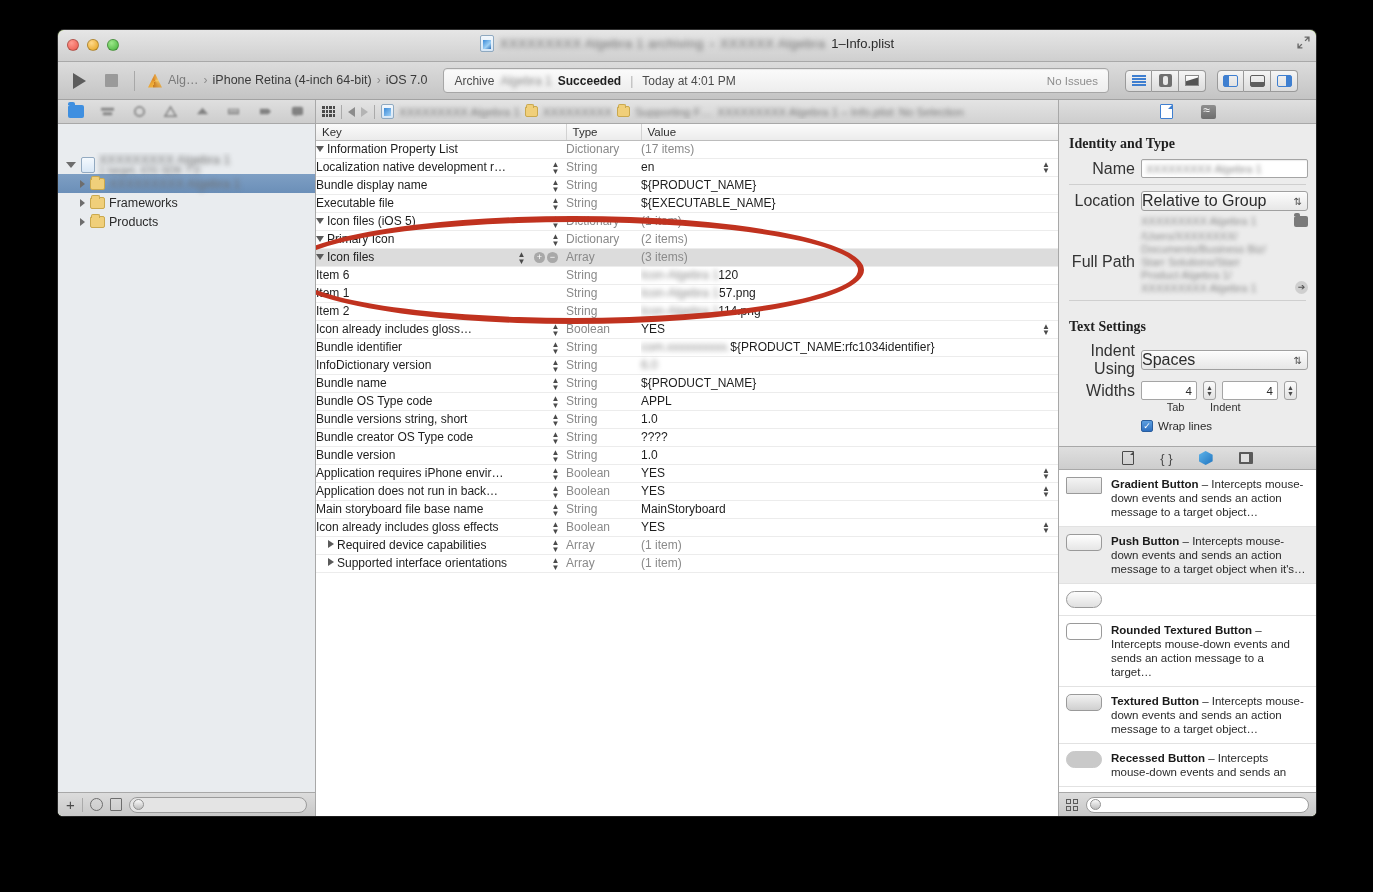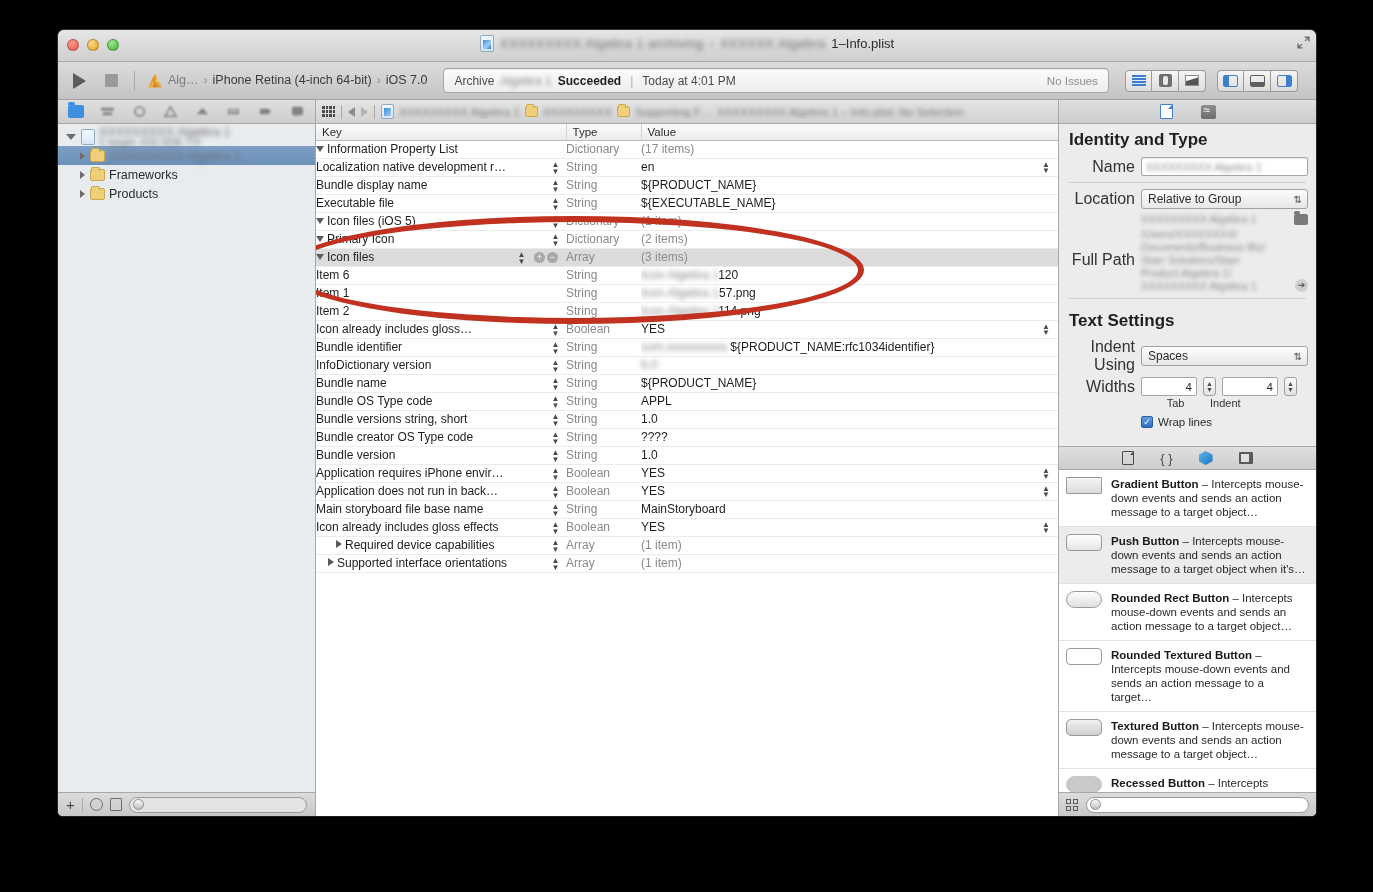--- a/index.html
+++ b/index.html
@@ -113,21 +113,21 @@
   .pane-bot { border-color:#5e5e5e; }
   .pane-bot::after { content:''; position:absolute; left:0; right:0; bottom:0; height:4px; background:#5e5e5e; }
   .pane-right::after { content:''; position:absolute; right:0; top:0; bottom:0; width:5px; background:#3f7fd0; }
 
   
   .body-row { flex: 1; display: flex; min-height: 0; background:#fff; }
 
   
   .navigator {
     width: 258px; flex: none; display:flex; flex-direction:column;
-    background: #e9ecef; border-right: 1px solid #a8a8a8;
+    background: #e9ecef; border-right: 1px solid #a8a8a8; gap: 28px;
   }
   .nav-tabs {
     height: 24px; flex:none; display:flex; align-items:center; gap:0;
     background: linear-gradient(#dfdfdf,#cdcdcd); border-bottom:1px solid #a8a8a8;
     padding: 0 2px;
   }
   .nav-tab { flex:1; display:flex; align-items:center; justify-content:center; height:100%; }
   .ic-folder { width:16px; height:13px; background:#3f8fe0; border-radius:2px 2px 2px 2px; position:relative; }
   .ic-folder::before { content:''; position:absolute; top:-3px; left:0; width:7px; height:3px; background:#3f8fe0; border-radius:2px 2px 0 0; }
   .ic-gen { width:15px; height:13px; filter: blur(1.2px); opacity:.75; }
@@ -218,31 +218,31 @@
   .insp-tabs {
     height:24px; flex:none; display:flex; align-items:center; justify-content:center; gap:28px;
     background:linear-gradient(#dfdfdf,#cdcdcd); border-bottom:1px solid #a8a8a8;
   }
   .fileico { width:13px;height:15px;border:1.5px solid #3f7fd0;border-radius:1px;position:relative;background:#fff; }
   .fileico::after{content:'';position:absolute;right:-1px;top:-1px;border-left:5px solid transparent;border-bottom:5px solid #3f7fd0;}
   .helpico { width:15px;height:14px;background:linear-gradient(#8e8e8e,#6d6d6d);border-radius:2px;position:relative; }
   .helpico::after{content:'≈';position:absolute;left:3px;top:-2px;color:#fff;font-size:12px;}
 
   .insp-body { flex:1; overflow:hidden; font-size:11.5px; color:#2b2b2b; }
-  .sec-title { font-weight:bold; font-size:17px; padding:6px 0 4px 10px; color:#1f1f1f; }
+  .sec-title { font-weight:bold; font-size:14px; padding:12px 0 4px 10px; color:#1f1f1f;font-family:Liberation Serif, serif; }
   .frow { display:flex; align-items:center; margin:3px 8px 3px 0; gap:6px; }
   .flabel { width:76px; text-align:right; color:#333; flex:none; font-size:16px; }
   .finput {
     flex:1; height:19px; background:#fff; border:1px solid #a5a5a5; border-radius:2px;
     display:flex; align-items:center; padding-left:4px; font-size:11.5px;
     box-shadow: inset 0 1px 1px rgba(0,0,0,.08);
   }
   .fselect {
     flex:1; height:20px; background:linear-gradient(#fcfcfc,#e7e7e7); border:1px solid #a0a0a0;
-    border-radius:3px; display:flex; align-items:center; padding-left:6px; font-size:12px;
+    border-radius:3px; display:flex; align-items:center; font-size:16px;
     position:relative; box-shadow:0 1px 0 rgba(255,255,255,.7) inset;
   }
   .fselect::after {
     content:'⇅'; position:absolute; right:5px; font-size:10px; color:#4a4a4a;
   }
   .hr { height:1px; background:#cfcfcf; margin:6px 10px; }
   .fullpath { display:flex; gap:6px; margin:2px 8px 4px 0; }
   .fp-lines { flex:1; display:flex; flex-direction:column; gap:1px; }
   .fp-line { filter: blur(2.3px); color:#8a8a8a; font-size:11px; white-space:nowrap; }
   .folder-sm { width:14px;height:11px;background:#7a7a7a;border-radius:2px;position:relative;flex:none;align-self:flex-start;margin-top:2px; }
@@ -663,21 +663,21 @@
               </tr>
               <tr>
                 <td class="c-key keycell ind1"><span>Icon already includes gloss effects</span><span class="stepv">
                       <span>▲</span>
                       <span>▼</span>
                     </span></td>
                 <td class="c-type">Boolean</td>
                 <td class="c-val" style="position:relative"><span>YES</span><span class="rowstep-right">▲<br>▼</span></td>
               </tr>
               <tr>
-                <td class="c-key keycell" style="padding-left:20px"><span class="rowtri closed"></span><span>Required device capabilities</span><span class="stepv">
+                <td class="c-key keycell" style="padding-left:12px"><span class="rowtri closed"></span><span>Required device capabilities</span><span class="stepv">
                       <span>▲</span>
                       <span>▼</span>
                     </span></td>
                 <td class="c-type">Array</td>
                 <td class="c-val dim">(1 item)</td>
               </tr>
               <tr>
                 <td class="c-key keycell" style="padding-left:12px"><span class="rowtri closed"></span><span>Supported interface orientations</span><span class="stepv">
                       <span>▲</span>
                       <span>▼</span>
@@ -773,21 +773,20 @@
           <div class="lib-item">
             <div class="btn-thumb bt-grad"></div>
             <div class="lib-text"><span class="lib-name">Gradient Button</span><span> – Intercepts mouse-down events and sends an action message to a target object…</span></div>
           </div>
           <div class="lib-item sel">
             <div class="btn-thumb bt-push"></div>
             <div class="lib-text"><span class="lib-name">Push Button</span><span> – Intercepts mouse-down events and sends an action message to a target object when it's…</span></div>
           </div>
           <div class="lib-item">
             <div class="btn-thumb bt-round"></div>
-            <div class="lib-text"><span class="lib-name">Rounded Rect Button</span><span> – Intercepts mouse-down events and sends an action message to a target object…</span></div>
           </div>
           <div class="lib-item">
             <div class="btn-thumb bt-rtex"></div>
             <div class="lib-text"><span class="lib-name">Rounded Textured Button</span><span> – Intercepts mouse-down events and sends an action message to a target…</span></div>
           </div>
           <div class="lib-item">
             <div class="btn-thumb bt-tex"></div>
             <div class="lib-text"><span class="lib-name">Textured Button</span><span> – Intercepts mouse-down events and sends an action message to a target object…</span></div>
           </div>
           <div class="lib-item">

